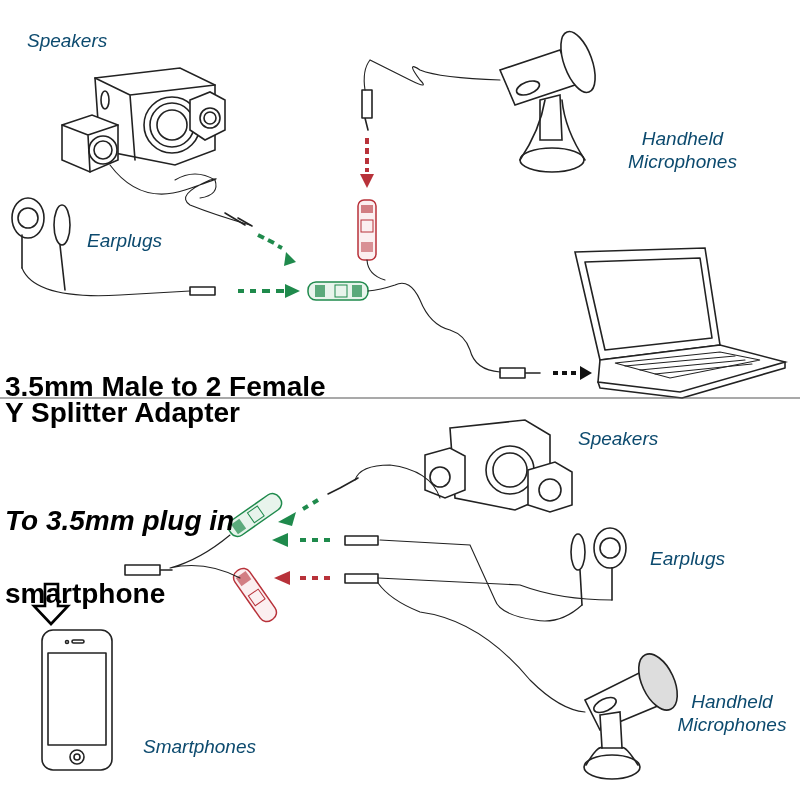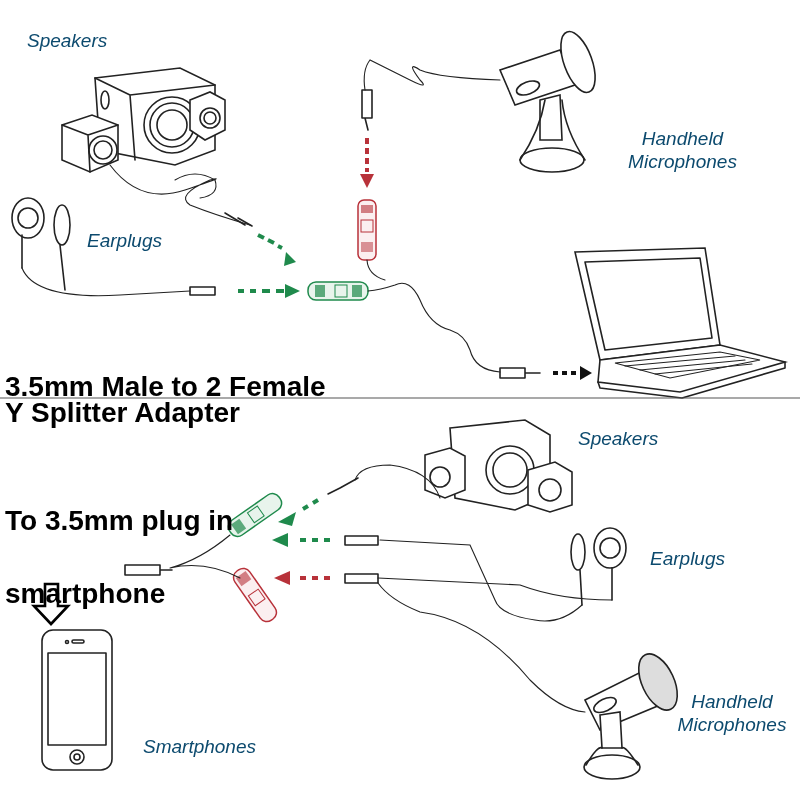--- a/index.html
+++ b/index.html
@@ -175,20 +175,20 @@
   <div>Handheld</div>
   <div>Microphones</div>
 </div>
 
 <div class="bold" style="left:5px; top:371px;">3.5mm Male to 2 Female</div>
 <div class="bold" style="left:5px; top:397px;">Y Splitter Adapter</div>
 
 <div class="label" style="left:578px; top:428px;">Speakers</div>
 <div class="label" style="left:650px; top:548px;">Earplugs</div>
 
-<div class="bold" style="left:5px; top:505px;">To 3.5mm plug in</div>
+<div class="bold" style="left:5px; top:505px;font-style:italic;">To 3.5mm plug in</div>
 <div class="bold" style="left:5px; top:531px;margin-top:47px;">smartphone</div>
 
 <div class="label" style="left:143px; top:736px;">Smartphones</div>
 <div class="label center" style="left:668px; top:683px; width:128px;">
   <div>Handheld</div>
   <div>Microphones</div>
 </div>
 
 </body></html>

